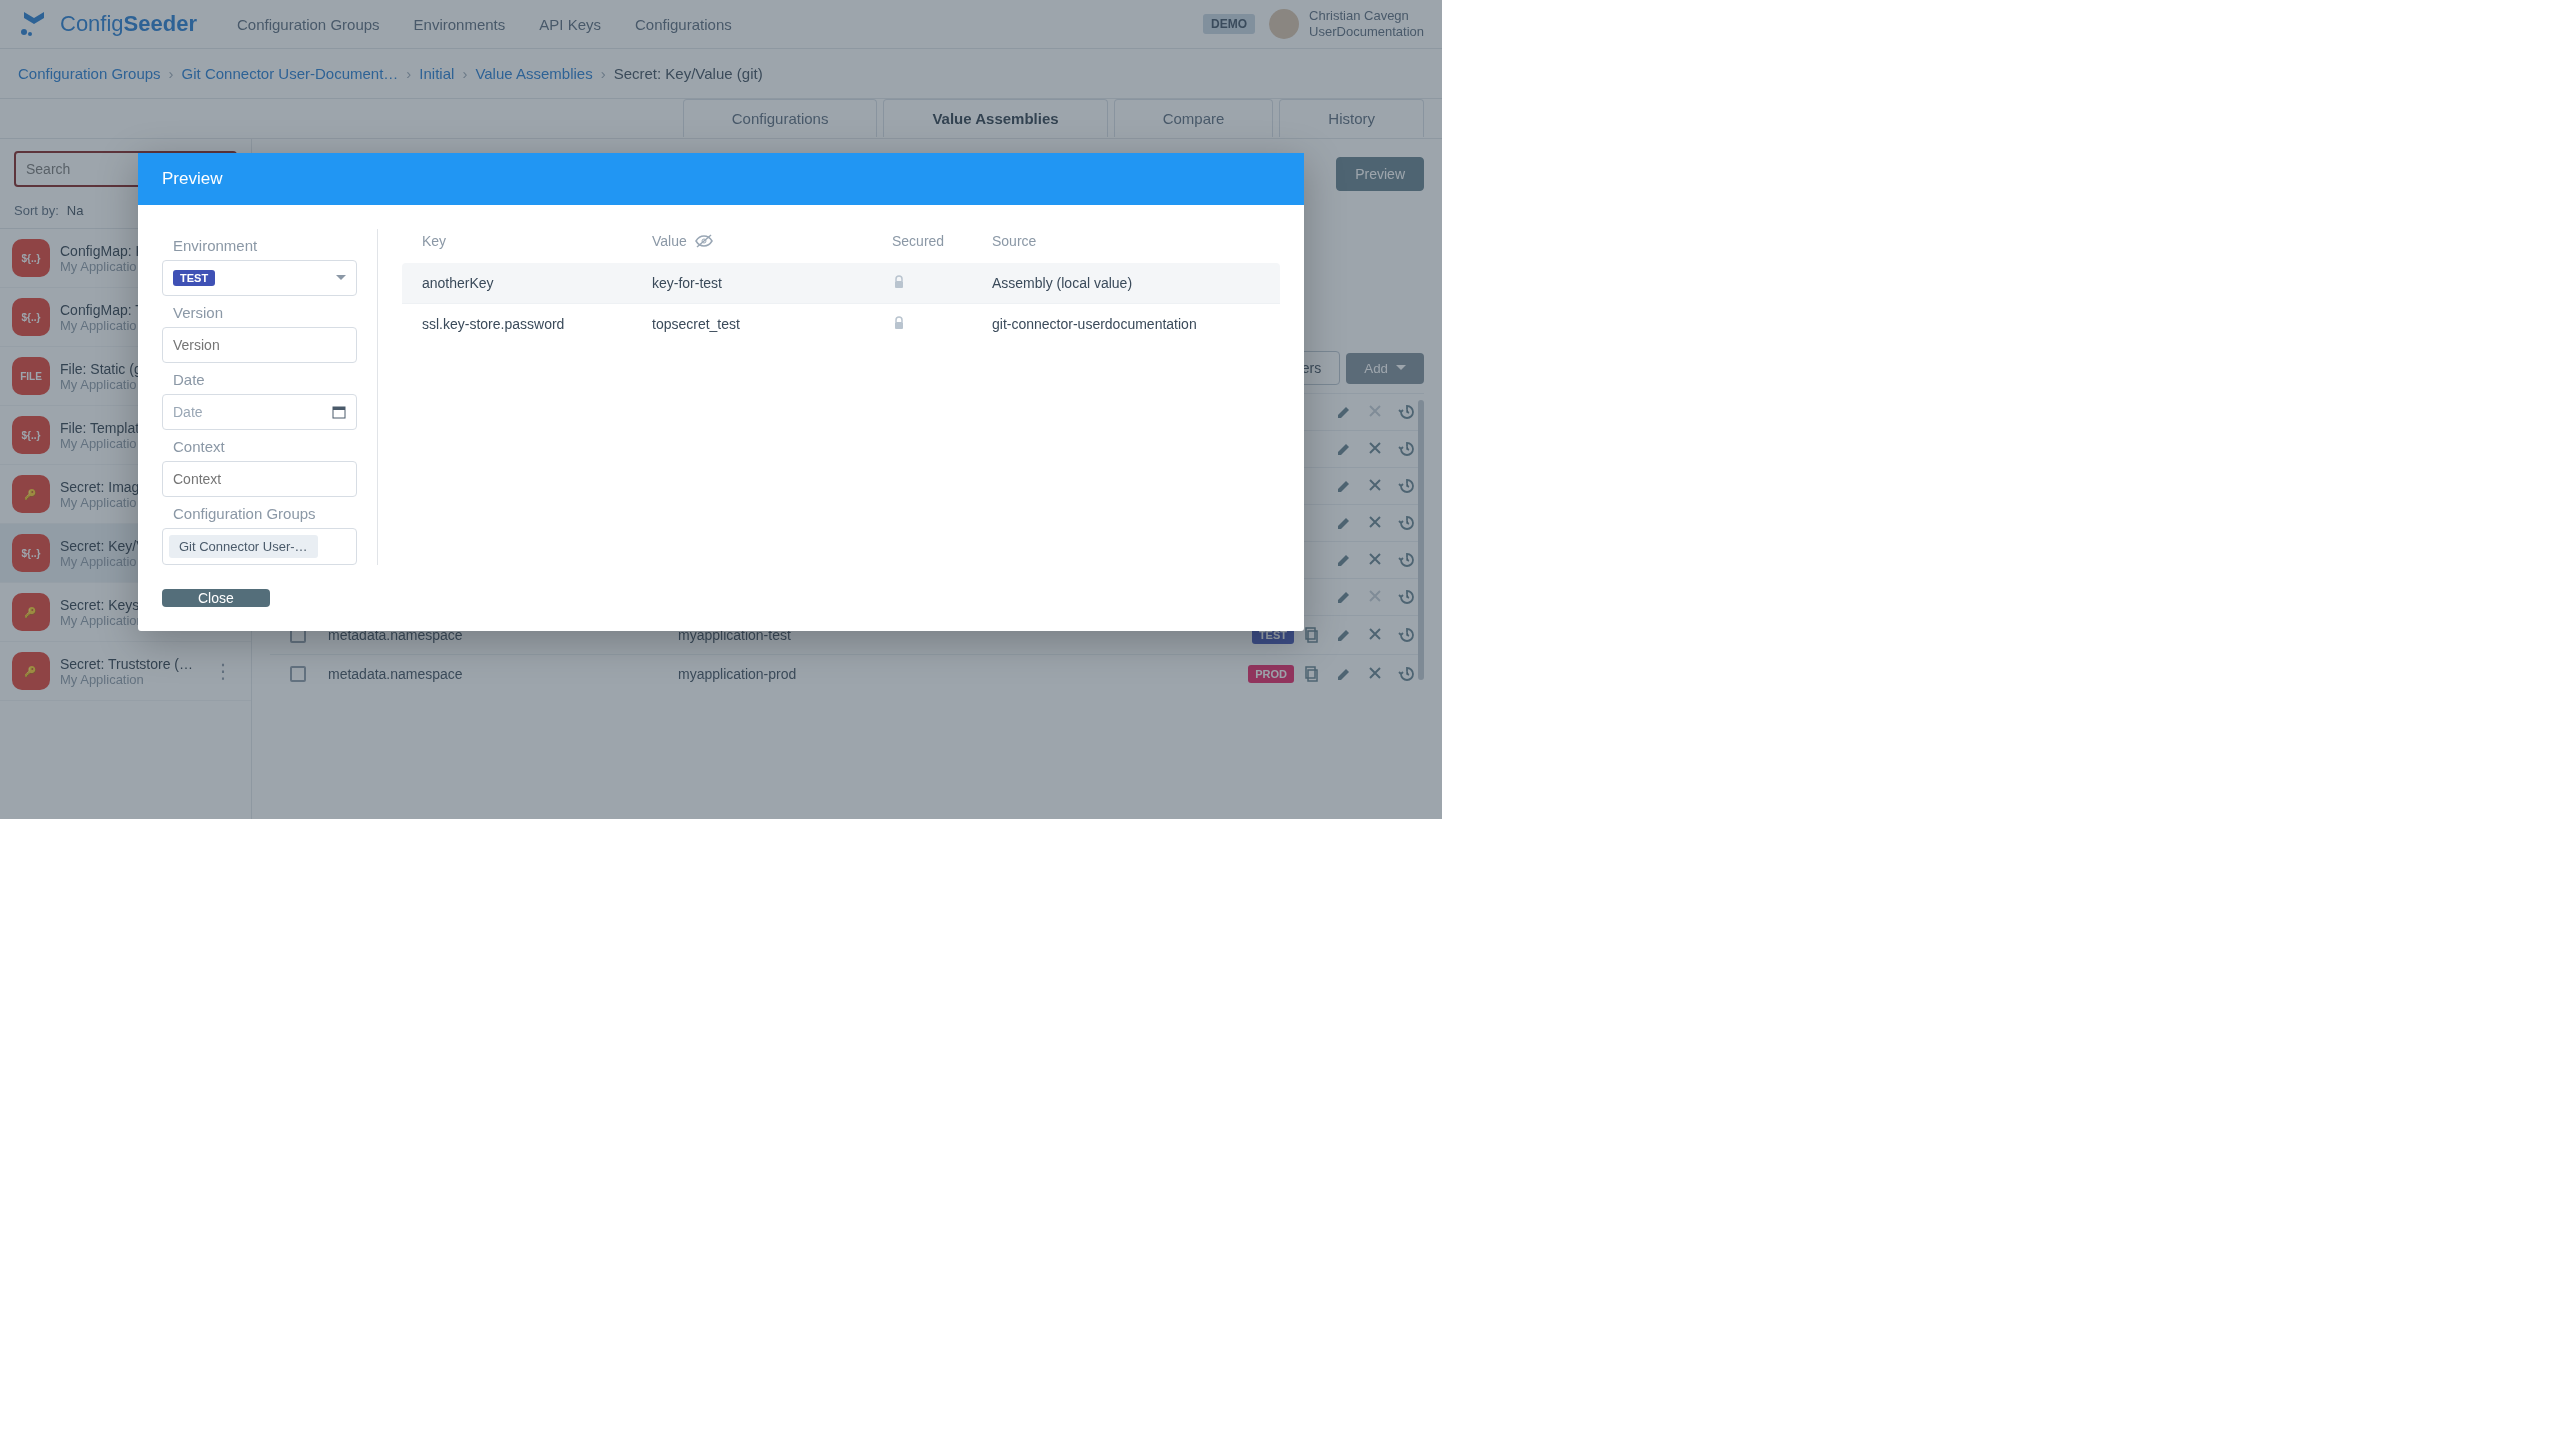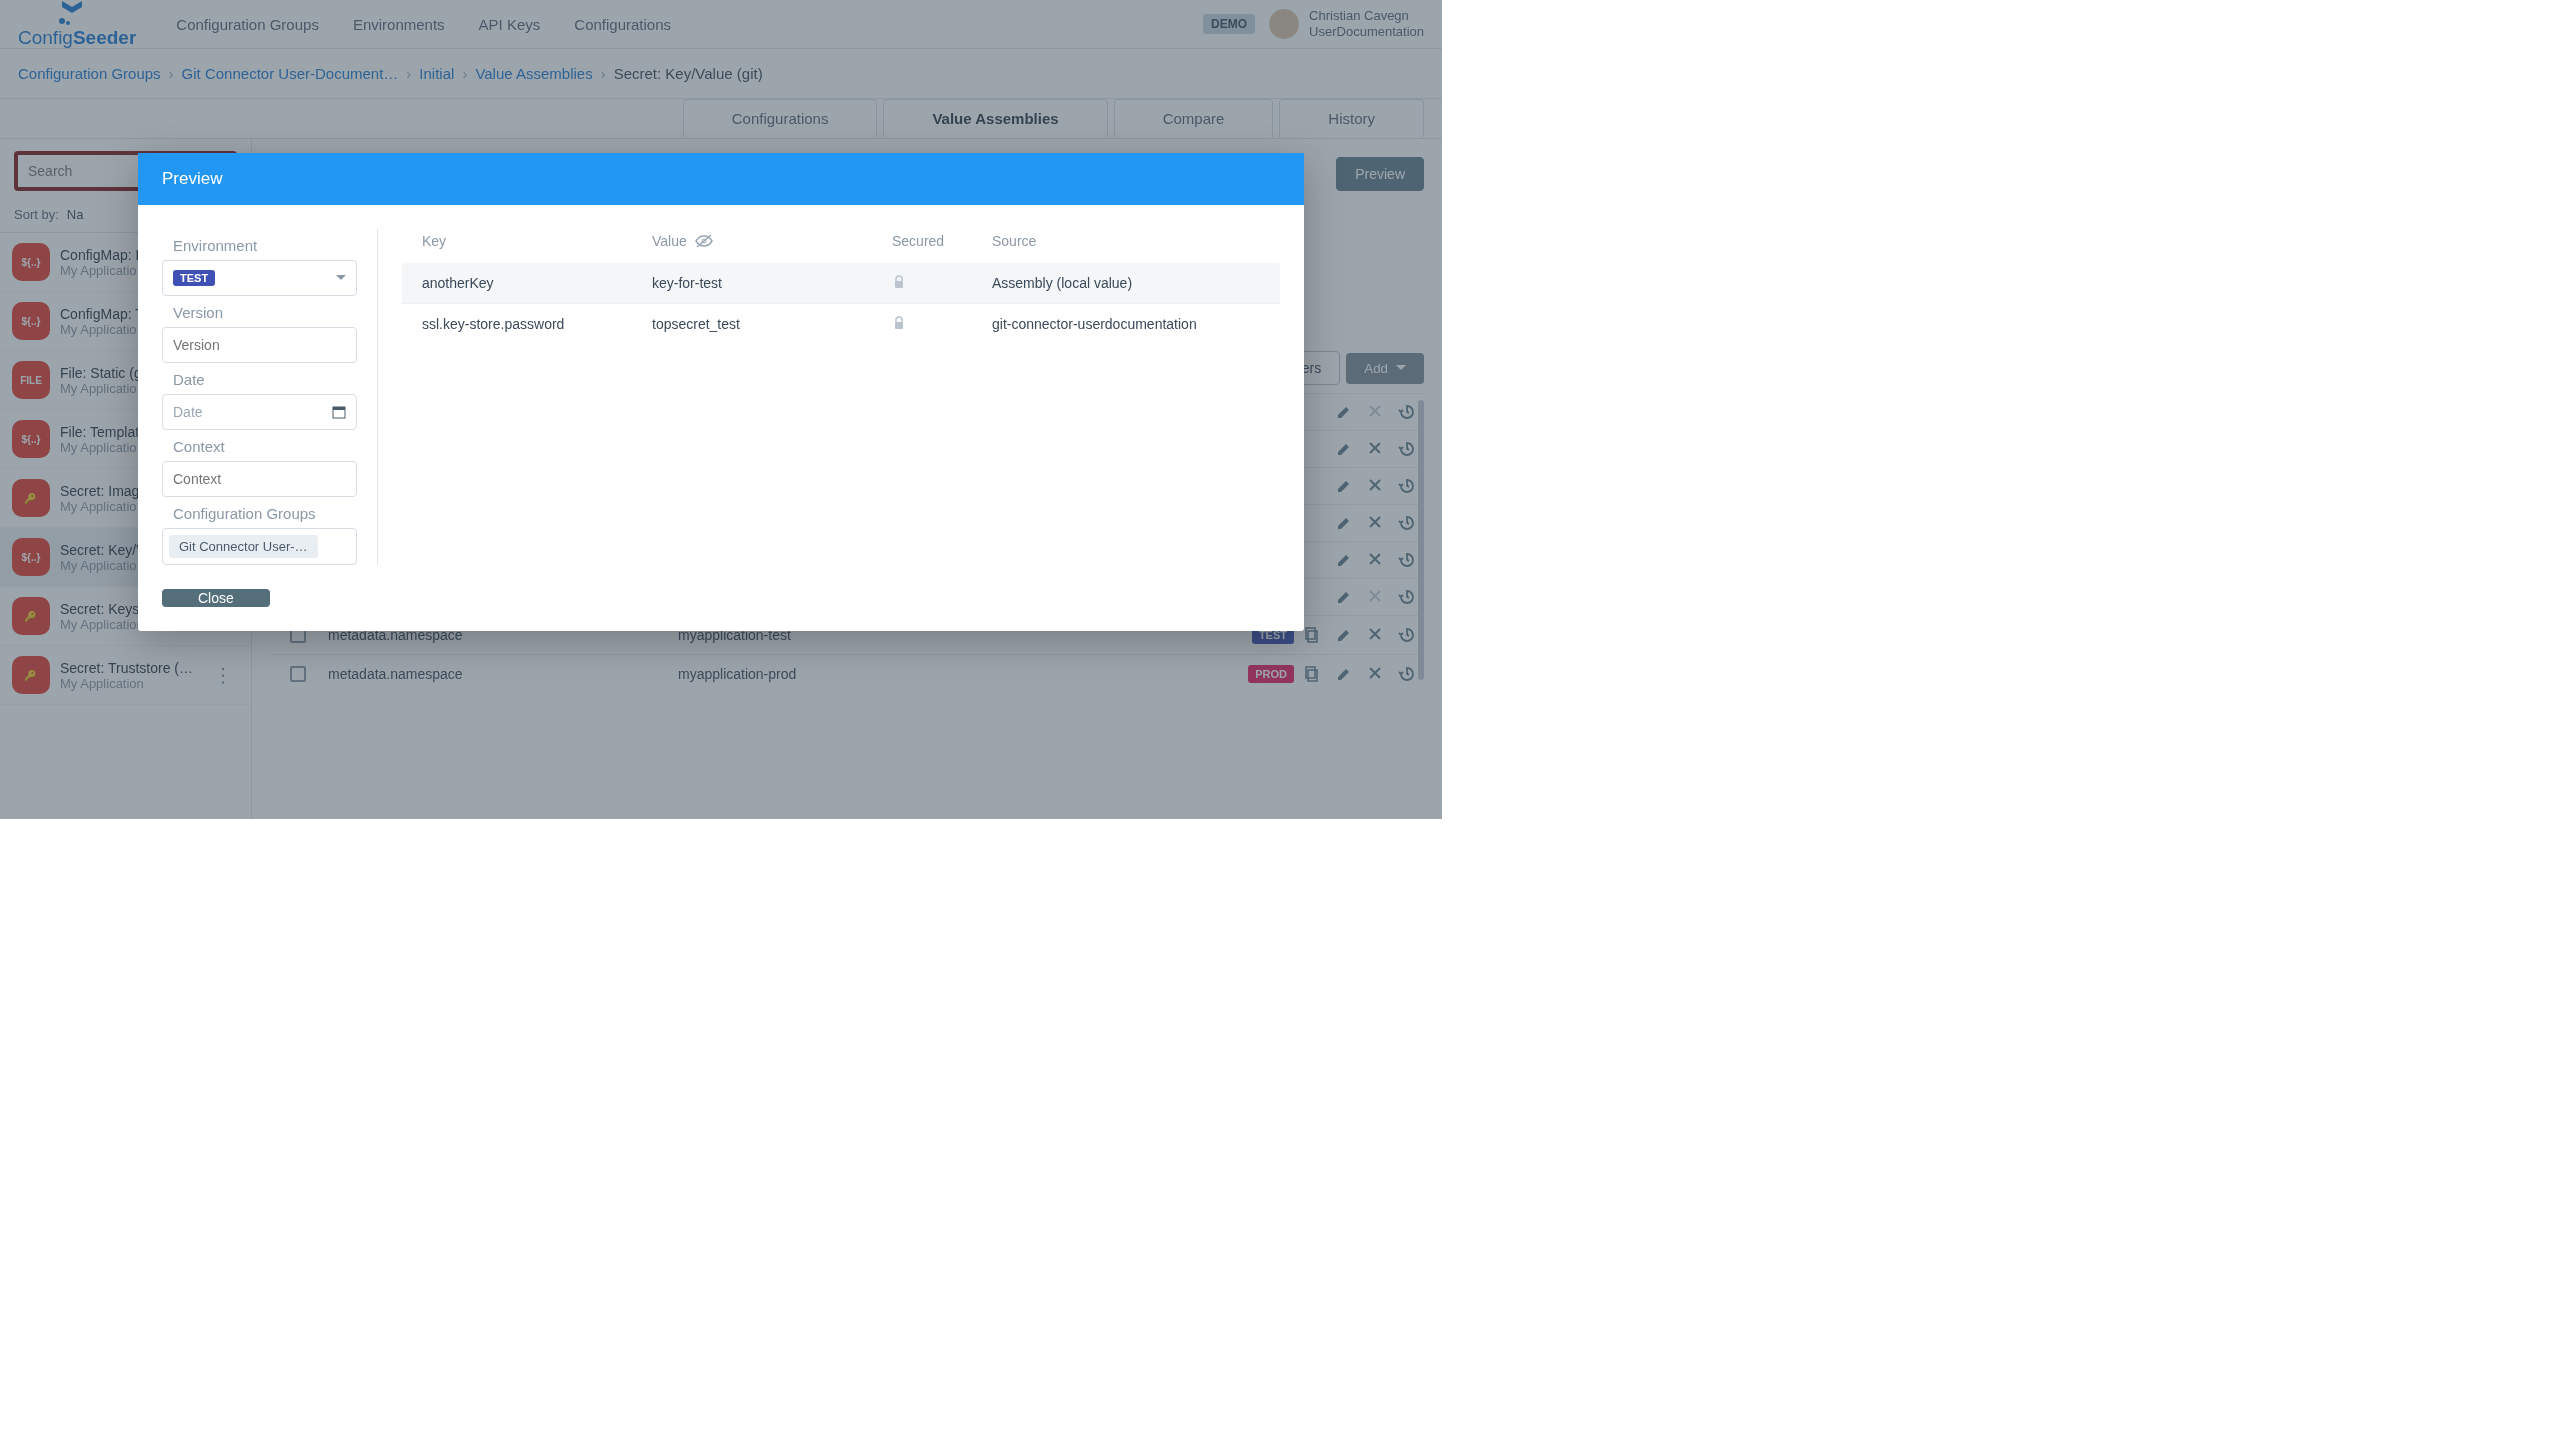--- a/index.html
+++ b/index.html
@@ -1,38 +1,38 @@
 <!DOCTYPE html>
 <html><head>
 <meta charset="utf-8">
 <style>
   * { box-sizing: border-box; margin: 0; padding: 0; }
   body { font-family: -apple-system, Helvetica, Arial, sans-serif; font-size: 14px; color: #3a4a5a; background: #fff; overflow: hidden; width:1442px; height:819px; position:relative;}
   .header { height: 49px; display:flex; align-items:center; border-bottom:1px solid #e1e4e8; padding:0 18px; }
-  .logo { display:flex; align-items:center; font-size:19px; font-weight:600; color:#1f78d1; margin-right:24px;flex-direction:column;}
+  .logo { display:flex; align-items:center; font-size:22px; font-weight:600; color:#1f78d1; margin-right:24px;}
   .logo svg { margin-right:8px;}
   .nav { display:flex; gap:2px;}
   .nav a { color:#56677a; padding:6px 16px; text-decoration:none; font-size:15px;}
   .spacer { flex:1; }
   .demo-badge { background:#c6d4e1; color:#394b5f; font-size:12px; font-weight:700; padding:3px 8px; border-radius:3px; margin-right:14px;}
   .avatar { width:30px; height:30px; border-radius:50%; background:#d8c0a8; margin-right:10px; display:inline-block;}
   .user-block { display:flex; align-items:center; }
   .user-lines { display:flex; flex-direction:column; line-height:1.2;}
   .user-lines span { color:#56677a; font-size:13px;}
   .breadcrumb { display:flex; align-items:center; gap:8px; padding:14px 18px; font-size:15px; border-bottom:1px solid #e1e4e8; height:50px;}
   .breadcrumb a { color:#1f78d1; text-decoration:none;}
   .breadcrumb .sep { color:#9aa7b5;}
   .breadcrumb .current { color:#3a4a5a; font-weight:500;}
   .tab-row { display:flex; justify-content:flex-end; padding:0 18px; height:40px; align-items:flex-start; border-bottom:1px solid #e1e4e8;}
   .tab-row .tab { border:1px solid #d7dde4; border-bottom:none; padding:10px 48px; font-size:15px; color:#56677a; border-radius:4px 4px 0 0; margin-left:6px; background:#fff;}
   .tab.active { color:#2b3a49; font-weight:600;}
   .main-area { display:flex; height:calc(100% - 139px);}
   .sidebar { width:252px; border-right:1px solid #e1e4e8; overflow:hidden;}
   .sidebar-top { padding:12px 14px 6px;}
-  .search-in { width:100%; padding:8px 10px; border:4px solid #7f1d1d; border-radius:4px; font-size:14px;}
+  .search-in { width:100%; padding:8px 10px; border:2px solid #7f1d1d; border-radius:4px; font-size:14px;}
   .sort-row { display:flex; align-items:center; gap:8px; padding:10px 14px; color:#56677a; font-size:13px; border-bottom:1px solid #e1e4e8;}
   .side-item { display:flex; align-items:center; padding:10px 12px; gap:10px; border-bottom:1px solid #f1f3f5; cursor:pointer;}
   .side-item.selected { background:#e9eef3;}
   .side-icon { width:38px; height:38px; border-radius:50%; background:#e23c30; color:#fff; display:flex; align-items:center; justify-content:center; font-size:10px; font-weight:700; flex-shrink:0;}
   .side-icon.oct { border-radius:10px;}
   .side-text { flex:1; overflow:hidden;}
   .side-text .t1 { font-size:14px; color:#2b3a49; white-space:nowrap; overflow:hidden; text-overflow:ellipsis;}
   .side-text .t2 { font-size:13px; color:#8b98a6;}
   .kebab { color:#8b98a6; font-size:20px; padding:0 6px;}
   .content { flex:1; overflow:auto; padding:0 18px;}

